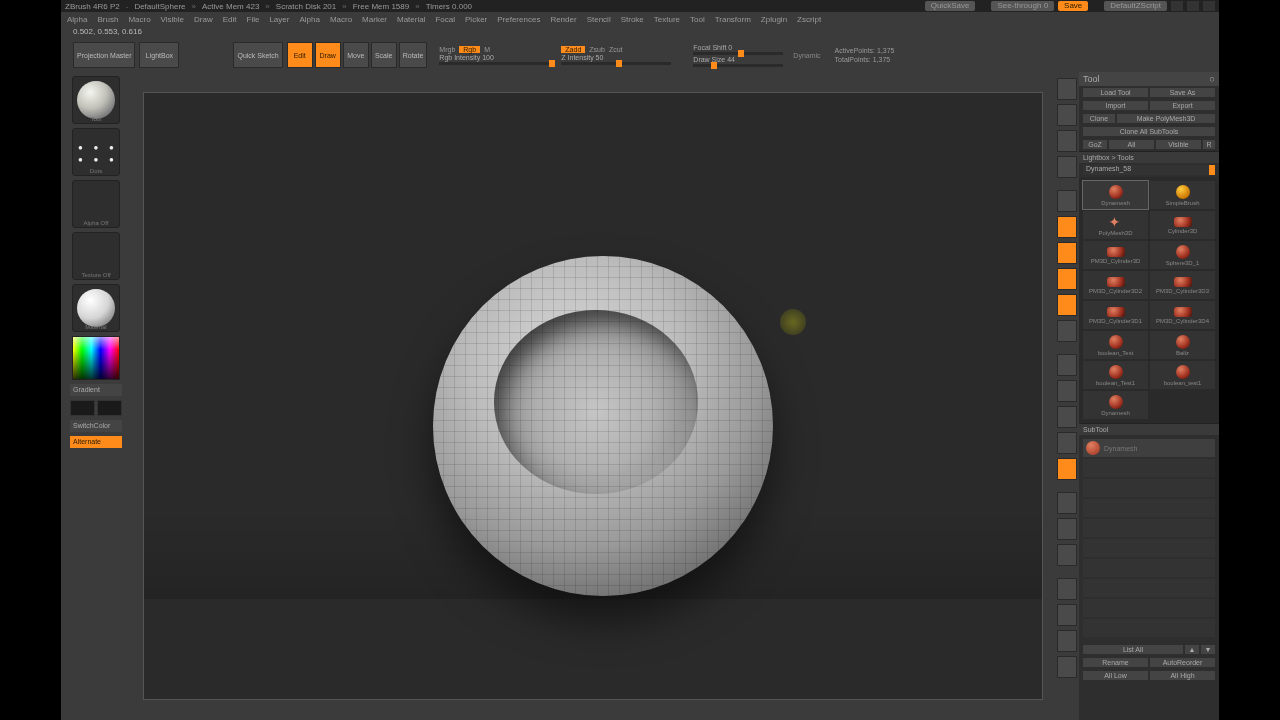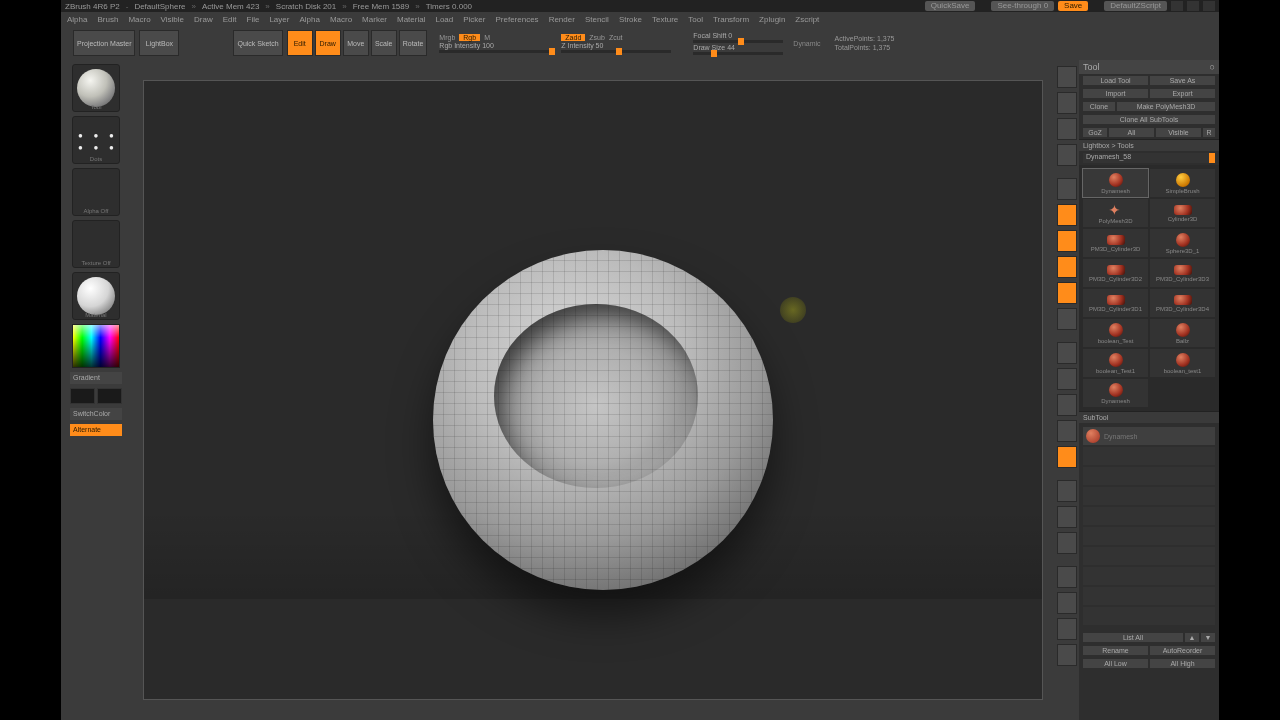--- a/index.html
+++ b/index.html
@@ -116,33 +116,34 @@
       <span>Macro</span>
       <span>Visible</span>
       <span>Draw</span>
       <span>Edit</span>
       <span>File</span>
       <span>Layer</span>
       <span>Alpha</span>
       <span>Macro</span>
       <span>Marker</span>
       <span>Material</span>
-      <span>Load</span>
+      <span>Focal</span>
       <span>Picker</span>
       <span>Preferences</span>
       <span>Render</span>
       <span>Stencil</span>
       <span>Stroke</span>
       <span>Texture</span>
       <span>Tool</span>
       <span>Transform</span>
       <span>Zplugin</span>
       <span>Zscript</span>
     </div>
 
+ <div class="status">0.502, 0.553, 0.616</div>
 
  <div class="toolbar">
   <div class="tbtn wide" style="min-width:52px">Projection
 Master</div>
   <div class="tbtn wide">LightBox</div>
   <div style="width:46px"></div>
   <div class="tbtn wide">Quick
 Sketch</div>
   <div class="tgroup">
    <div class="tbtn sel">Edit</div>

